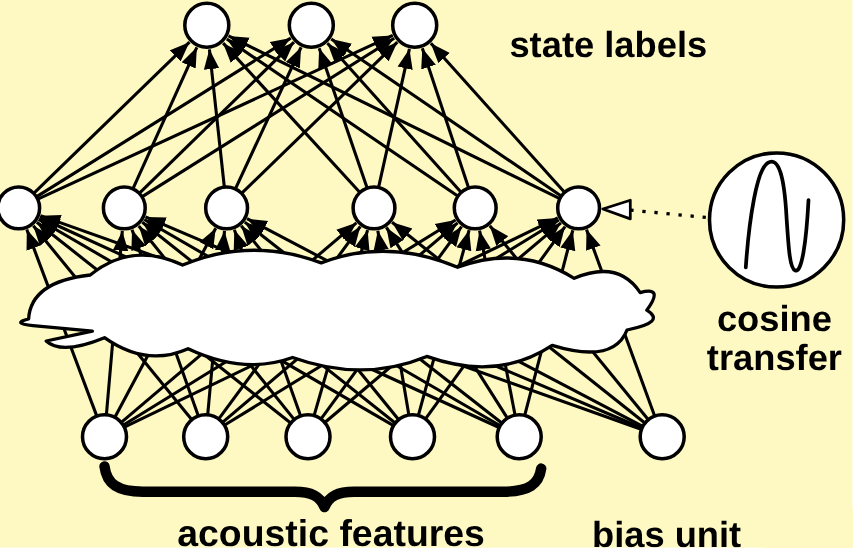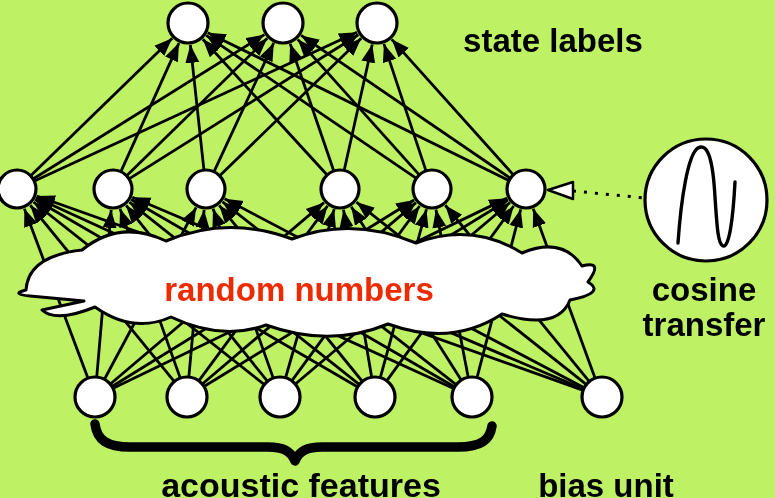--- a/index.html
+++ b/index.html
@@ -1,16 +1,16 @@
 <!DOCTYPE html>
 <html><head>
 <meta charset="utf-8">
 <style>
   html,body{margin:0;padding:0;background:#fff;}
-  #stage{position:relative;width:775px;height:498px;background:#bef264;overflow:hidden;
+  #stage{position:relative;width:775px;height:498px;background:#fef9c3;overflow:hidden;
          font-family:"Liberation Sans","DejaVu Sans",sans-serif;}
   #stage svg{position:absolute;left:0;top:0;}
   .lbl{position:absolute;font-weight:bold;color:#000;text-align:center;white-space:nowrap;}
   #lbl-state{left:423px;top:22px;width:260px;font-size:33px;}
   #lbl-random{left:139px;top:271px;width:320px;font-size:33px;}
   #lbl-cosine{left:616px;top:272px;width:176px;font-size:33px;line-height:35px;}
   #lbl-acoustic{left:141px;top:466px;width:320px;font-size:34px;}
   #lbl-bias{left:506px;top:467px;width:200px;font-size:33px;}
   .edge{stroke:#000;stroke-width:2.8;}
   .node{fill:#fff;stroke:#000;stroke-width:3.2;}
@@ -112,20 +112,19 @@
 
     <circle cx="706" cy="200" r="61" fill="#fff" stroke="#000" stroke-width="3.2"></circle>
     <path d="M 678 243 C 681 199 688 154 698 148 C 708 142 713 161 715 197
              C 717 227 718 244 723 246 C 729 248 733 220 735 182" fill="none" stroke="#000" stroke-width="3.4" stroke-linecap="round"></path>
 
     <path d="M 95 424 C 97 440 107 447 130 447 L 268 447 C 283 447 291 451 295 461
              C 299 451 307 447 322 447 L 458 447 C 481 447 490 440 492 426" fill="none" stroke="#000" stroke-width="9.5" stroke-linecap="round" stroke-linejoin="round"></path>
   </svg>
 
   <div class="lbl" id="lbl-state">state labels</div>
-  <div class="lbl" id="lbl-random" style="color: rgb(238, 42, 0);">random numbers</div>
   <div class="lbl" id="lbl-cosine">
     <div>cosine</div>
     <div>transfer</div>
   </div>
   <div class="lbl" id="lbl-acoustic">acoustic features</div>
   <div class="lbl" id="lbl-bias">bias unit</div>
 </div>
 
 </body></html>

